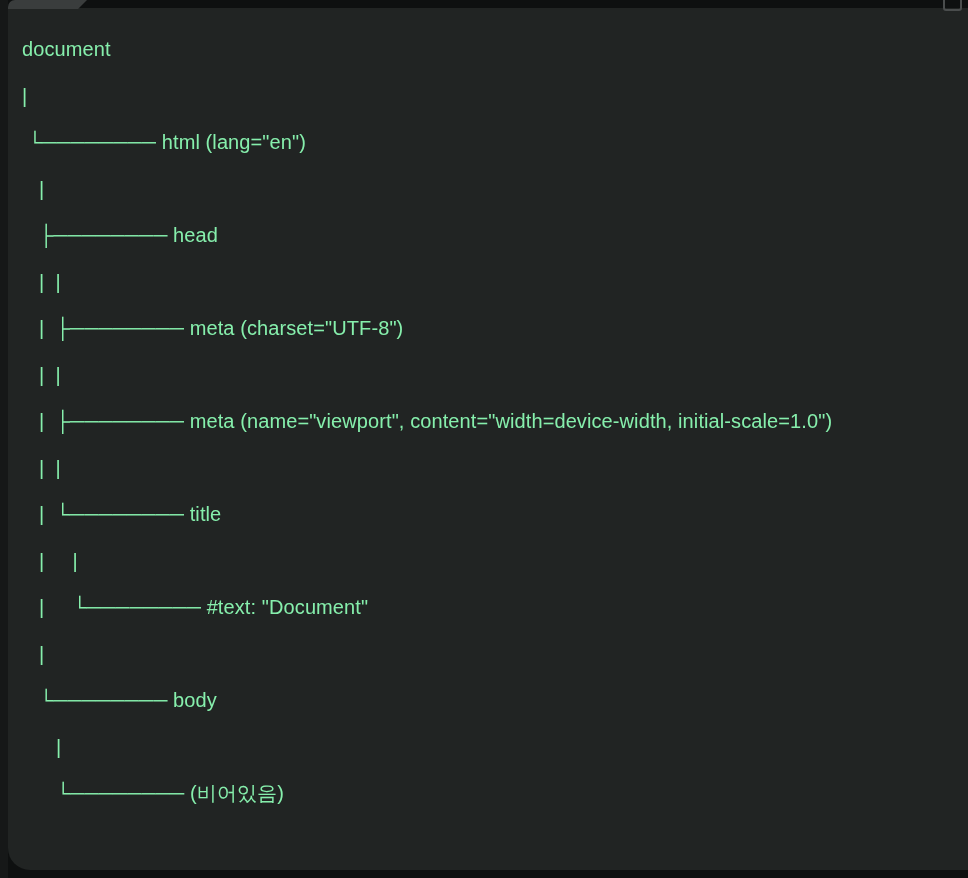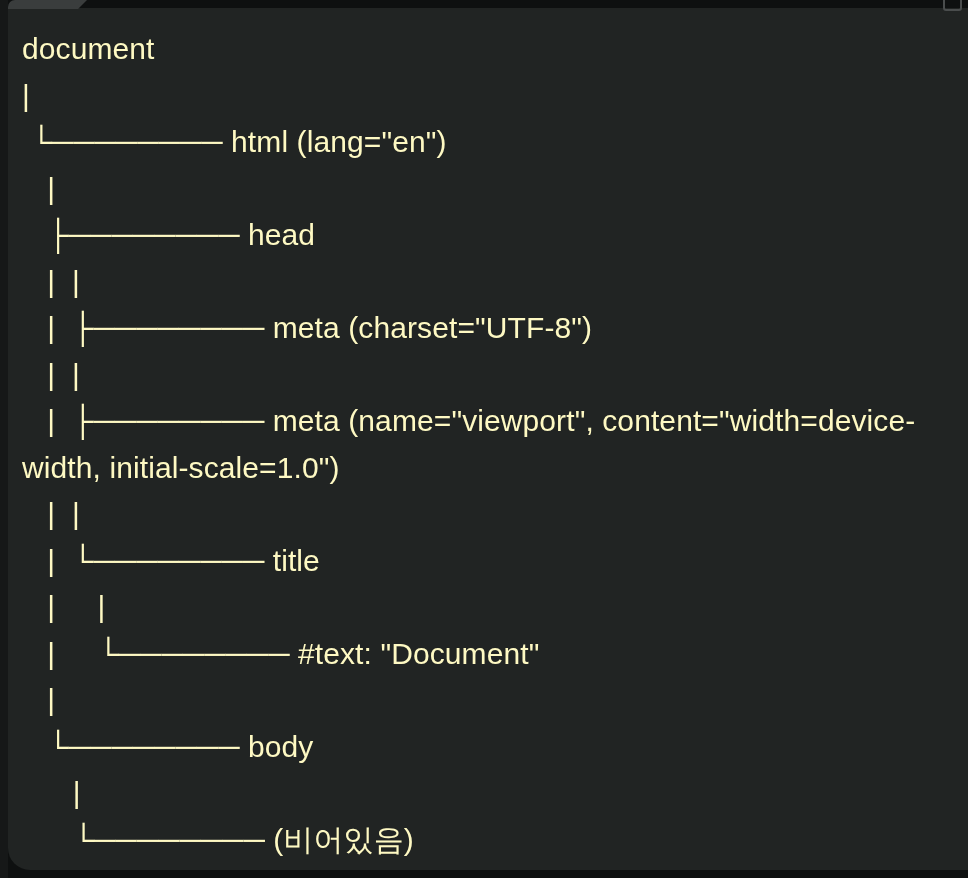--- a/index.html
+++ b/index.html
@@ -90,23 +90,23 @@
     background: #212423;
     border-bottom-left-radius: 22px;
     box-sizing: border-box;
     padding: 18px 14px 14px 14px;
     z-index: 2;
     overflow: hidden;
   }
 
   .tree-text {
     margin: 0;
-    color: #fef9c3;
+    color: #86efac;
     font-family: "Liberation Sans", "DejaVu Sans", sans-serif;
-    font-size: 30px;
+    font-size: 20px;
     line-height: 46.5px;
     letter-spacing: 0.1px;
     white-space: pre-wrap;
     word-break: break-word;
     -webkit-font-smoothing: antialiased;
   }
 </style>
 </head>
 <body>
 

